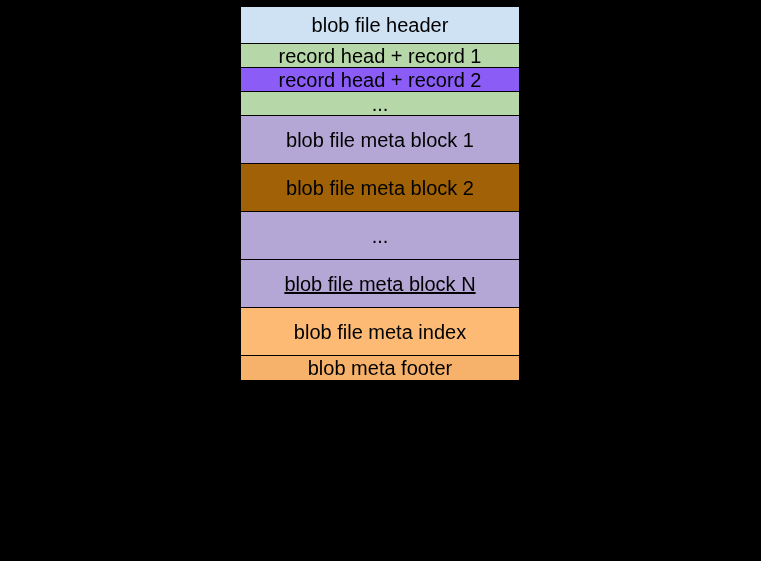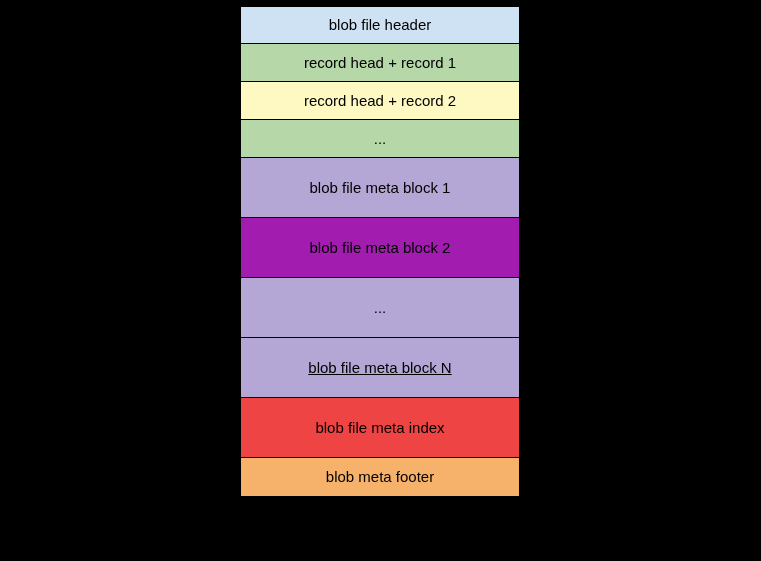--- a/index.html
+++ b/index.html
@@ -20,39 +20,39 @@
     top: 6px;
     width: 278px;
     border: 1px solid #000000;
   }
   .block {
     box-sizing: border-box;
     border-bottom: 1px solid #000000;
     display: flex;
     align-items: center;
     justify-content: center;
-    font-size: 15px;
+    font-size: 20px;
     color: #000000;
     text-align: center;
     line-height: 1.2;
   }
   .block:last-child {
     border-bottom: none;
   }
-  .h-sm { height: 38px; }
+  .h-sm { height: 24px; }
   .h-sm-first { height: 37px; }
-  .h-lg { height: 60px; }
+  .h-lg { height: 48px; }
 </style>
 </head>
 <body>
 
 <div class="stack">
   <div class="block h-sm-first" style="background-color: rgb(207, 226, 243);">blob file header</div>
   <div class="block h-sm" style="background-color: rgb(182, 215, 168);">record head + record 1</div>
-  <div class="block h-sm" style="background-color: #fef9c3;">record head + record 2</div>
+  <div class="block h-sm" style="background-color: #8b5cf6;">record head + record 2</div>
   <div class="block h-sm" style="background-color: rgb(182, 215, 168);">...</div>
   <div class="block h-lg" style="background-color: rgb(180, 167, 214);">blob file meta block 1</div>
-  <div class="block h-lg" style="background-color: #a21caf; text-align: right;">blob file meta block 2</div>
+  <div class="block h-lg" style="background-color: #a16207; text-align: right;">blob file meta block 2</div>
   <div class="block h-lg" style="background-color: rgb(180, 167, 214);">...</div>
   <div class="block h-lg" style="background-color: rgb(180, 167, 214); text-decoration: underline;">blob file meta block N</div>
-  <div class="block h-lg" style="background-color: #ef4444;">blob file meta index</div>
+  <div class="block h-lg" style="background-color: #fdba74;">blob file meta index</div>
   <div class="block h-sm" style="background-color: rgb(246, 178, 107);">blob meta footer</div>
 </div>
 
 </body></html>

